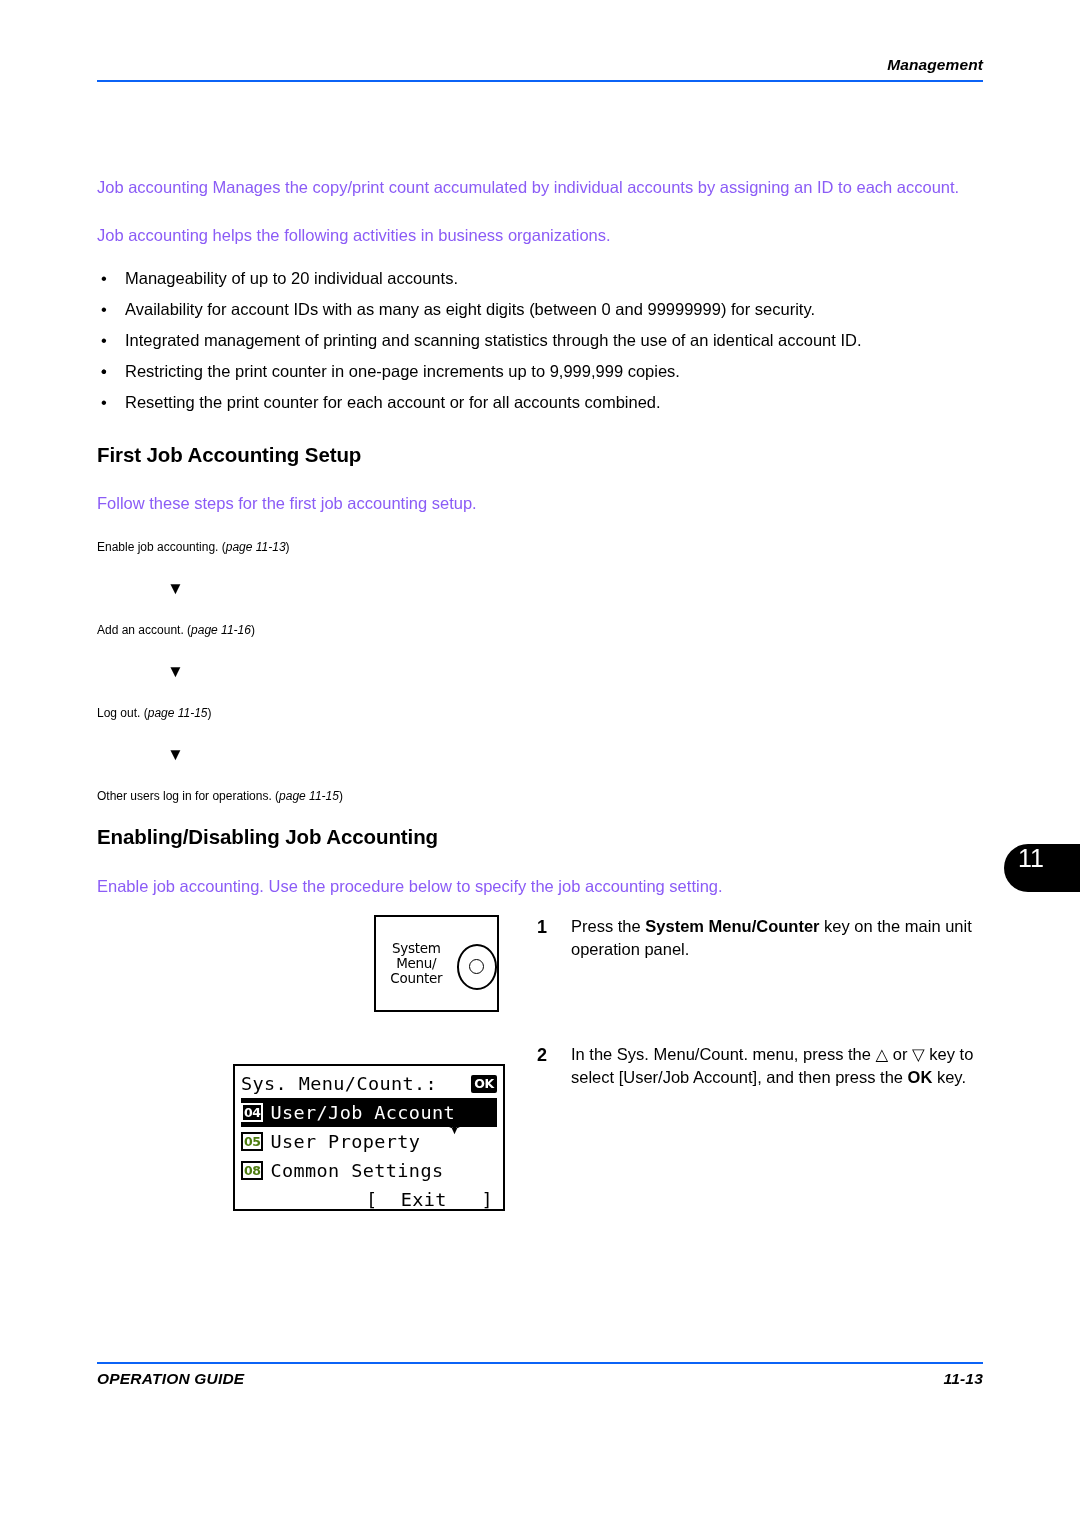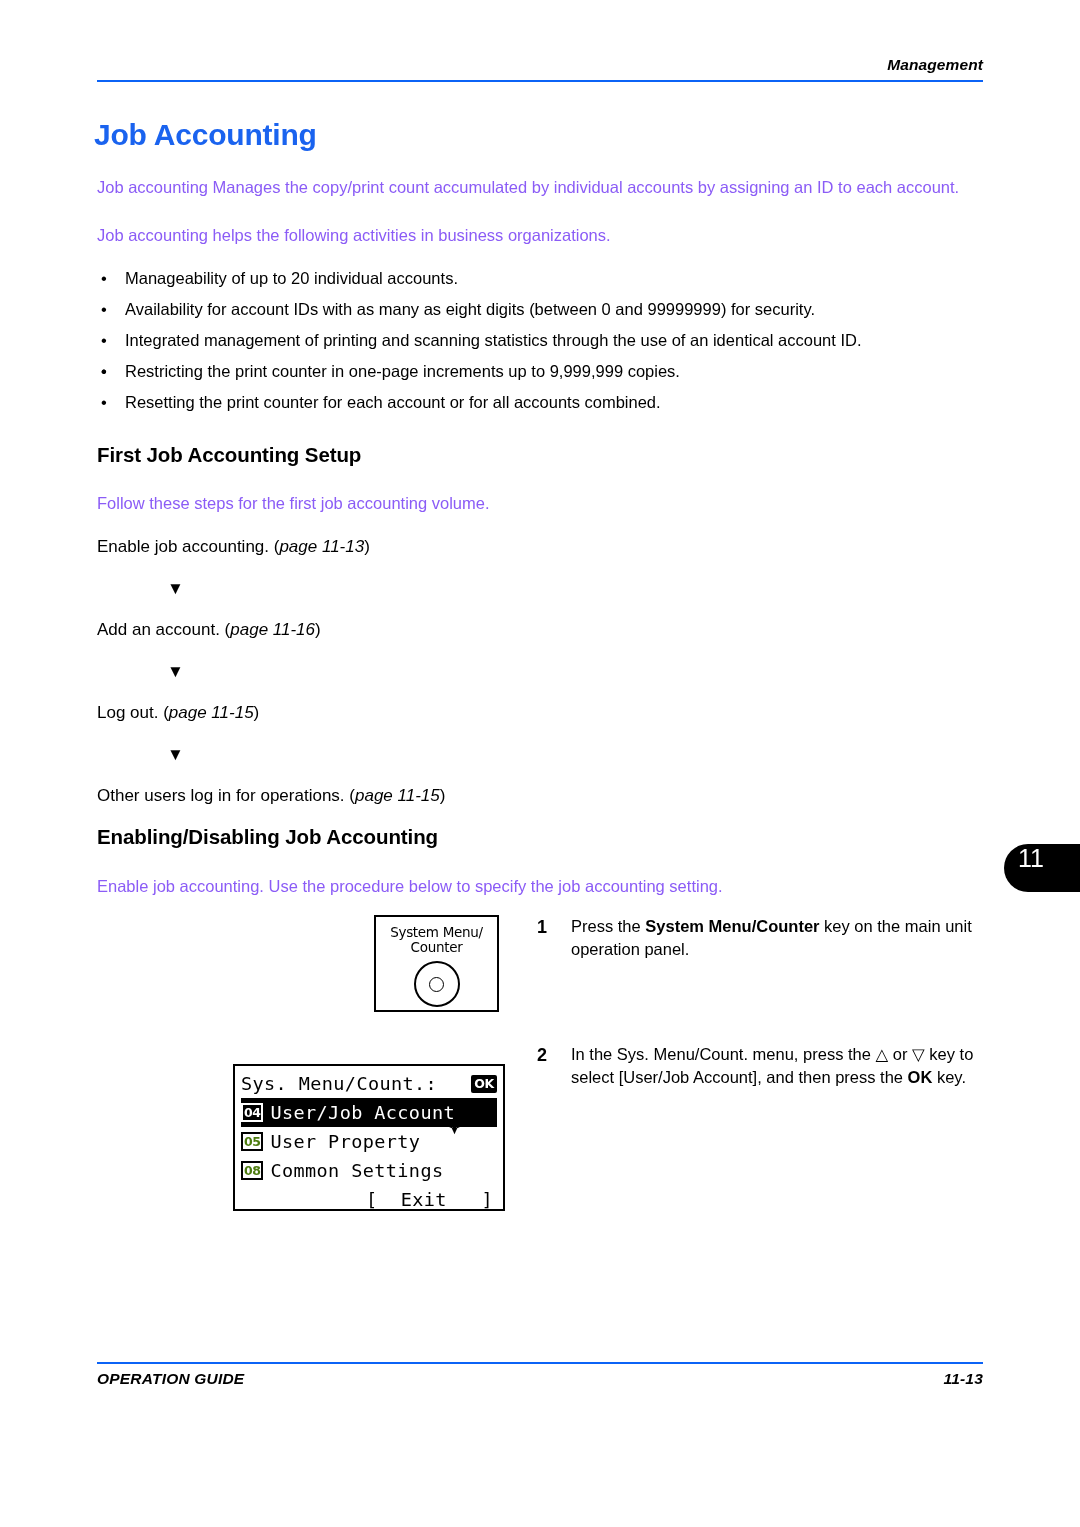--- a/index.html
+++ b/index.html
@@ -92,21 +92,21 @@
 
   h2.sub {
     font-size: 20.5px;
     font-weight: bold;
     margin: 0;
     letter-spacing: -0.1px;
   }
 
   
   .flow-line {
-    font-size: 17px;
+    font-size: 12px;
     line-height: 22px;
   }
   .flow-line i {
     font-style: italic;
   }
   .flow-arrow {
     margin-left: 70px;
     font-size: 17px;
     line-height: 22px;
     letter-spacing: 0;
@@ -168,23 +168,21 @@
   }
   .step-body b { font-weight: bold; }
 
   
   .smc-key {
     width: 125px;
     height: 97px;
     border: 2.5px solid #000;
     box-sizing: border-box;
     display: flex;
-    flex-direction: column;
     align-items: center;
-    padding-top: 8px;
     background: #fff;
   }
   .smc-label {
     font-size: 13.5px;
     line-height: 15px;
     text-align: center;
     font-family: "DejaVu Sans", sans-serif;
     letter-spacing: -0.3px;
   }
   .smc-ring {
@@ -306,39 +304,38 @@
 </head>
 <body>
 
 <div class="page">
 
   <div class="header">
     <div class="header-label">Management</div>
     <div class="header-rule"></div>
   </div>
 
-  <div class="page-title">Job Accounting</div>
 
   <div class="body-col">
 
     <p class="para">Job accounting Manages the copy/print count accumulated by individual accounts by assigning an ID to each account.</p>
     <p class="para tight">Job accounting helps the following activities in business organizations.</p>
 
     <ul class="bullets">
       <li><span class="bdot">•</span><span>Manageability of up to 20 individual accounts.</span></li>
       <li><span class="bdot">•</span><span>Availability for account IDs with as many as eight digits (between 0 and 99999999) for security.</span></li>
       <li><span class="bdot">•</span><span>Integrated management of printing and scanning statistics through the use of an identical account ID.</span></li>
       <li><span class="bdot">•</span></li>
       <li><span class="bdot">•</span><span>Restricting the print counter in one-page increments up to 9,999,999 copies.</span></li>
       <li><span class="bdot">•</span><span>Resetting the print counter for each account or for all accounts combined.</span></li>
     </ul>
 
     <h2 class="sub" style="margin-top:30px;">First Job Accounting Setup</h2>
 
-    <p class="para" style="margin-top:24px;margin-bottom:21px;">Follow these steps for the first job accounting volume.</p>
+    <p class="para" style="margin-top:24px;margin-bottom:21px;">Follow these steps for the first job accounting setup.</p>
 
     <div class="flow-line"><span>Enable job accounting. (</span><i>page 11-13</i><span>)</span></div>
     <div class="flow-arrow" style="margin-top:20px;">▼</div>
     <div class="flow-line" style="margin-top:19px;"><span>Add an account. (</span><i>page 11-16</i><span>)</span></div>
     <div class="flow-arrow" style="margin-top:20px;">▼</div>
     <div class="flow-line" style="margin-top:19px;"><span>Log out. (</span><i>page 11-15</i><span>)</span></div>
     <div class="flow-arrow" style="margin-top:20px;">▼</div>
     <div class="flow-line" style="margin-top:19px;"><span>Other users log in for operations. (</span><i>page 11-15</i><span>)</span></div>
 
     <h2 class="sub" style="margin-top:18px;">Enabling/Disabling Job Accounting</h2>

